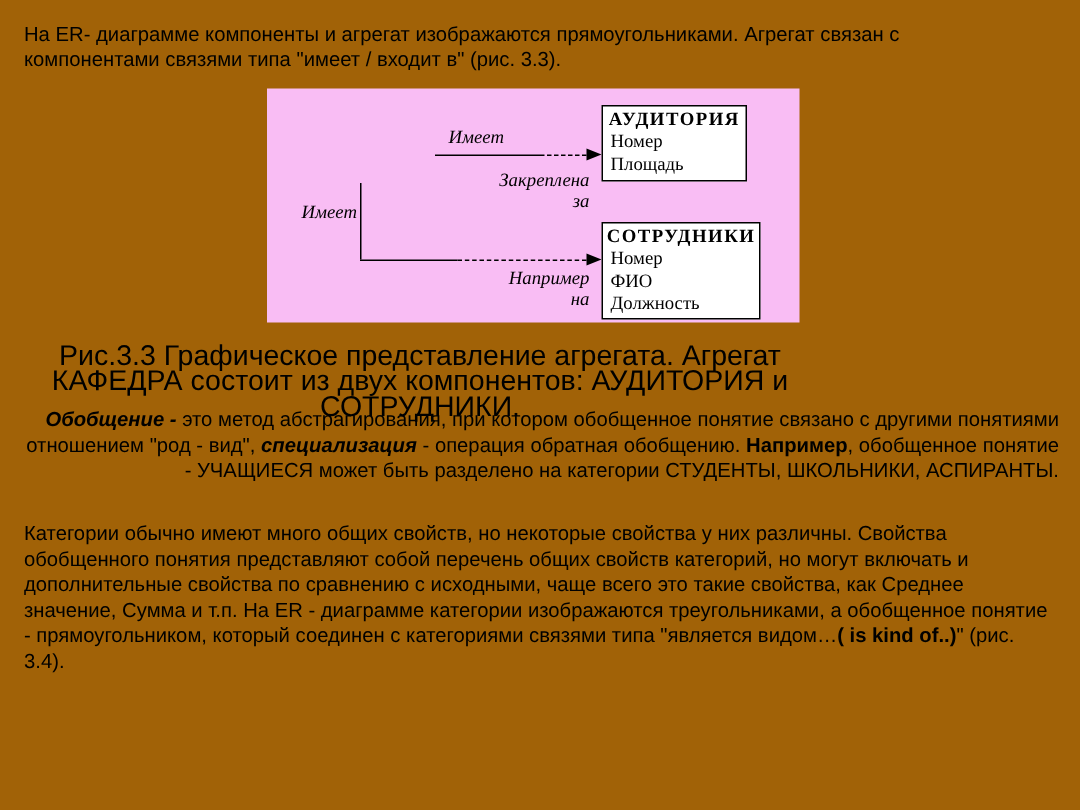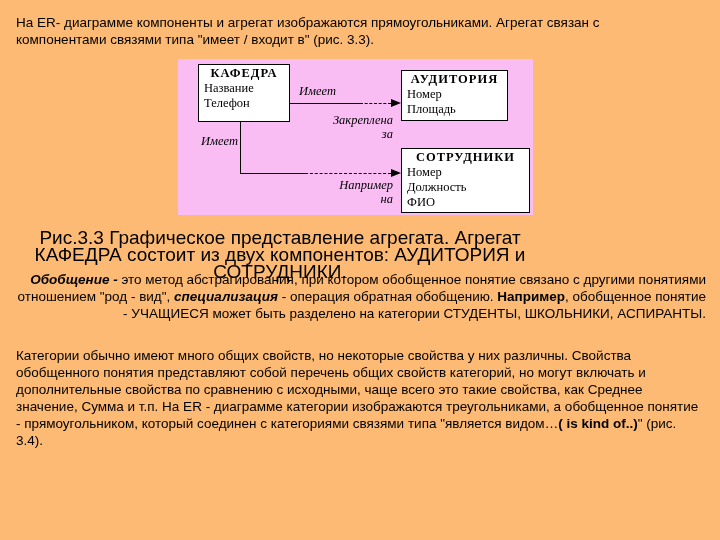--- a/index.html
+++ b/index.html
@@ -1,37 +1,37 @@
 <!DOCTYPE html>
 <html><head>
 <meta charset="utf-8">
 <style>
   html,body{margin:0;padding:0;background:#888;}
   .slide{
-    position:relative;width:720px;height:540px;background:#fdba74;
+    position:relative;width:720px;height:540px;background:#a16207;
     font-family:"Liberation Sans",sans-serif;color:#000;overflow:hidden;
   }
   .intro{
     position:absolute;left:16px;top:14px;width:664px;margin:0;
     font-size:13.5px;line-height:17px;
   }
   
   .diagram{
     position:absolute;left:178px;top:59px;width:355px;height:156px;
     font-family:"Liberation Serif",serif;
   }
   .entity{
     position:absolute;background:#fff;border:1px solid #000;
     font-size:12.5px;line-height:15px;box-sizing:border-box;
   }
   .ent-title{font-weight:bold;text-align:center;letter-spacing:1px;padding-top:1px;font-size:12.5px;}
   .ent-attr{padding-left:5px;}
   #ent-kafedra{left:20px;top:5px;width:92px;height:58px;}
-  #ent-auditoria{left:223px;top:11px;width:107px;height:51px;}
-  #ent-sotrudniki{left:223px;top:89px;width:129px;height:65px;}
+  #ent-auditoria{left:223px;top:11px;width:97px;height:51px;}
+  #ent-sotrudniki{left:223px;top:89px;width:106px;height:65px;}
   .hline{position:absolute;height:1px;background:#000;}
   .vline{position:absolute;width:1px;background:#000;}
   .dline{position:absolute;height:0;border-top:1px dashed #000;}
   #conn1-solid{left:112px;top:44px;width:70px;}
   #conn1-dash{left:182px;top:44px;width:31px;}
   #conn2-vert{left:62px;top:63px;height:51px;}
   #conn2-solid{left:62px;top:114px;width:65px;}
   #conn2-dash{left:127px;top:114px;width:86px;}
   .arrow-right{
     position:absolute;width:0;height:0;
@@ -58,37 +58,32 @@
 </style>
 </head>
 <body>
 
 <div class="slide">
 
   <p class="intro">На ER- диаграмме компоненты и агрегат изображаются прямоугольниками. Агрегат связан с компонентами связями типа "имеет / входит в" (рис. 3.3).</p>
 
   <div class="diagram" style="background-color: rgb(249, 189, 244);">
 
-    <div class="entity" id="ent-kafedra">
-      <div class="ent-title">КАФЕДРА</div>
-      <div class="ent-attr">Название</div>
-      <div class="ent-attr">Телефон</div>
-    </div>
 
     <div class="entity" id="ent-auditoria">
       <div class="ent-title">АУДИТОРИЯ</div>
       <div class="ent-attr">Номер</div>
       <div class="ent-attr">Площадь</div>
     </div>
 
     <div class="entity" id="ent-sotrudniki">
       <div class="ent-title">СОТРУДНИКИ</div>
       <div class="ent-attr">Номер</div>
+      <div class="ent-attr">ФИО</div>
       <div class="ent-attr">Должность</div>
-      <div class="ent-attr">ФИО</div>
     </div>
 
     <div class="hline" id="conn1-solid"></div>
     <div class="dline" id="conn1-dash"></div>
     <div class="arrow-right" id="arrow1"></div>
 
     <div class="vline" id="conn2-vert"></div>
     <div class="hline" id="conn2-solid"></div>
     <div class="dline" id="conn2-dash"></div>
     <div class="arrow-right" id="arrow2"></div>

